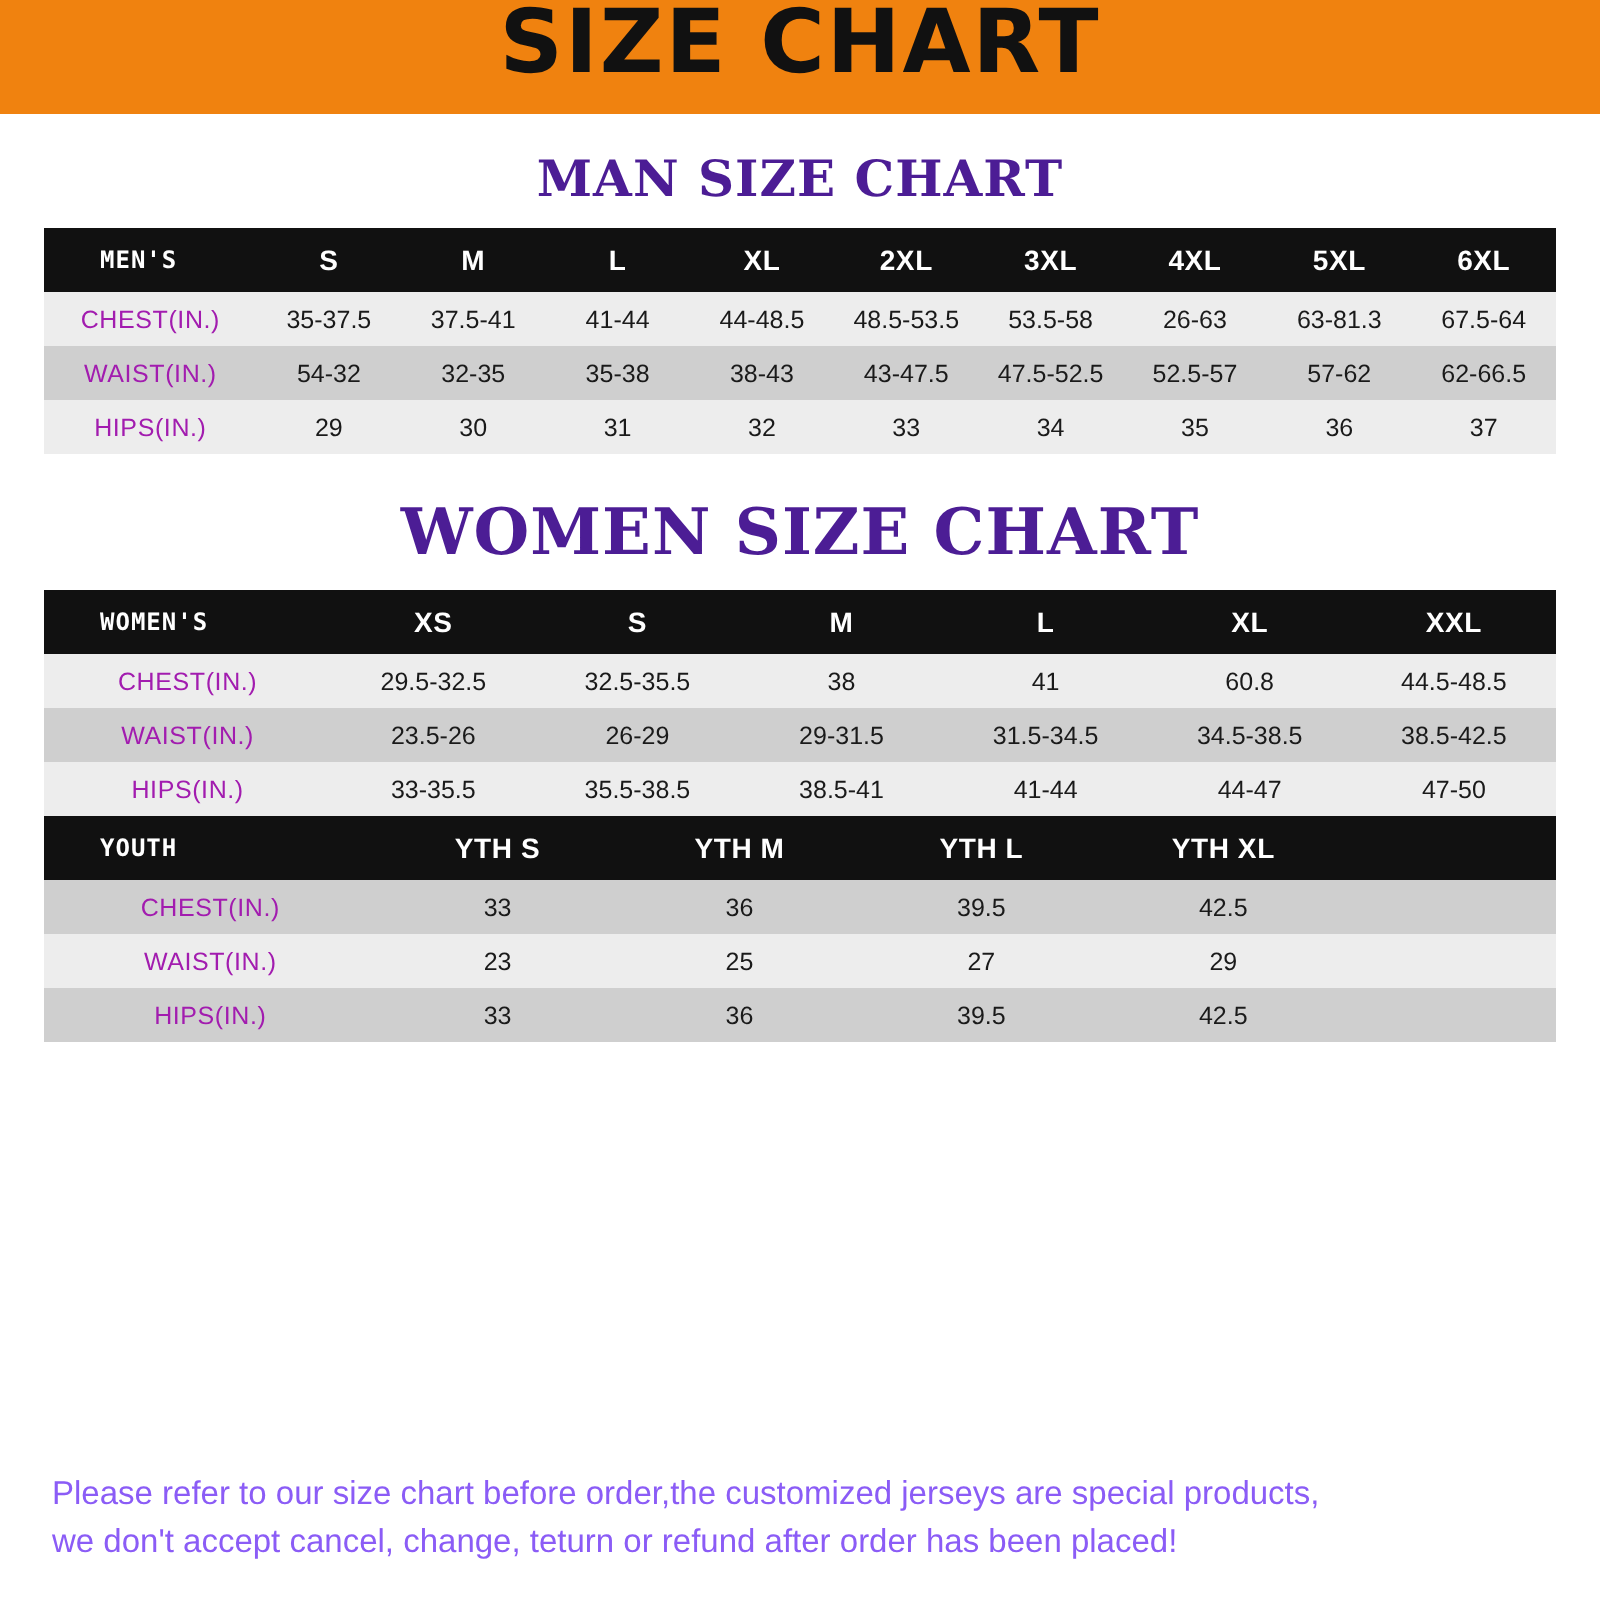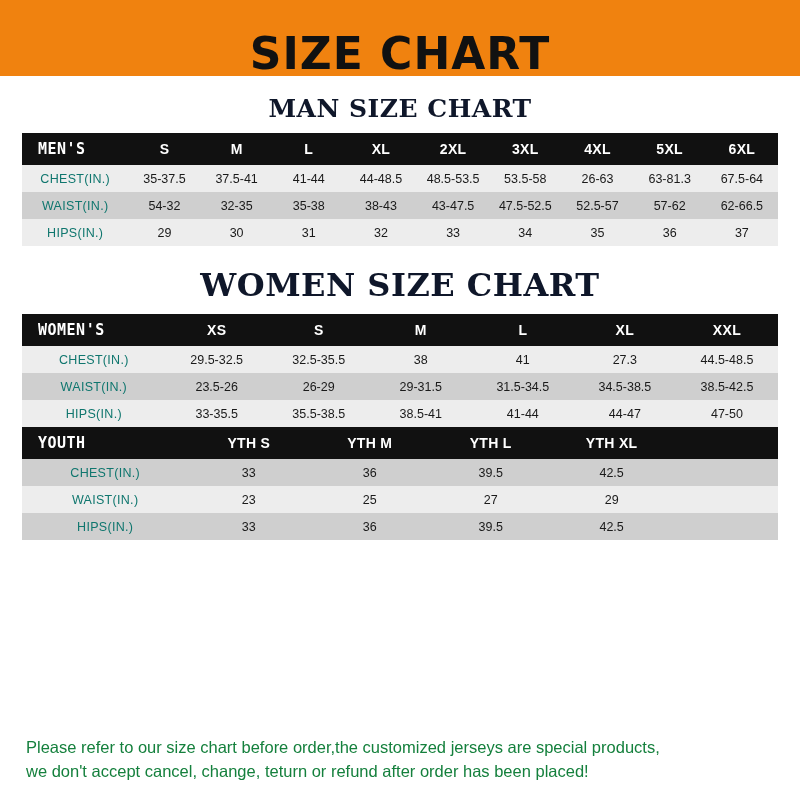--- a/index.html
+++ b/index.html
@@ -17,24 +17,24 @@
     position: relative;
     width: 800px;
     height: 800px;
     background: #ffffff;
     box-sizing: border-box;
     display: flex;
     flex-direction: column;
   }
   
   .banner {
-    height: 76px;
+    height: 57px;
     background: #f0820f;
     display: flex;
-    align-items: flex-end;
+    align-items: flex-start;
     justify-content: center;
     flex: none;
   }
   .banner-title {
     font-family: "DejaVu Sans", sans-serif;
     font-weight: bold;
     font-size: 44px;
     letter-spacing: 1px;
     color: #111111;
     line-height: 1;
@@ -44,21 +44,21 @@
     padding: 0 22px;
     box-sizing: border-box;
     flex: 1 1 auto;
     display: flex;
     flex-direction: column;
   }
   .section-title {
     text-align: center;
     font-family: "DejaVu Serif", serif;
     font-weight: bold;
-    color: #0f172a;
+    color: #4c1d95;
     letter-spacing: 0.5px;
   }
   .t1 { font-size: 25px; margin: 18px 0 10px; }
   .t2 { font-size: 32px; margin: 20px 0 10px; }
   .t3 { font-size: 25px; margin: 20px 0 10px; }
 
   table.size-table {
     width: 100%;
     border-collapse: collapse;
     table-layout: fixed;
@@ -78,37 +78,37 @@
   }
   table.size-table thead th {
     color: #ffffff;
     font-size: 14px;
     font-weight: bold;
     height: 32px;
     letter-spacing: 0.3px;
   }
   table.size-table thead th.corner {
     font-family: "DejaVu Sans Mono", monospace;
-    font-size: 15px;
+    font-size: 12px;
     letter-spacing: 0.5px;
     text-align: left;
-    padding-left: 16px;
+    padding-left: 28px;
   }
   table.size-table tbody tr.odd { background: #ededed; }
   table.size-table tbody tr.even { background: #cfcfcf; }
   table.size-table tbody td.rowhead {
     font-size: 12.5px;
     letter-spacing: 0.3px;
-    color: #0f766e;
+    color: #a21caf;
   }
   
   .note {
     margin-top: auto;
     padding: 14px 4px 16px;
-    color: #15803d;
+    color: #8b5cf6;
     font-size: 16.5px;
     line-height: 1.45;
     font-family: "Liberation Sans", sans-serif;
   }
   .note span { display: block; }
 </style>
 </head>
 <body>
 
 <div class="page">
@@ -209,21 +209,21 @@
           <th>XXL</th>
         </tr>
       </thead>
       <tbody>
         <tr class="odd">
           <td class="rowhead">CHEST(IN.)</td>
           <td>29.5-32.5</td>
           <td>32.5-35.5</td>
           <td>38</td>
           <td>41</td>
-          <td>27.3</td>
+          <td>60.8</td>
           <td>44.5-48.5</td>
         </tr>
         <tr class="even">
           <td class="rowhead">WAIST(IN.)</td>
           <td>23.5-26</td>
           <td>26-29</td>
           <td>29-31.5</td>
           <td>31.5-34.5</td>
           <td>34.5-38.5</td>
           <td>38.5-42.5</td>

